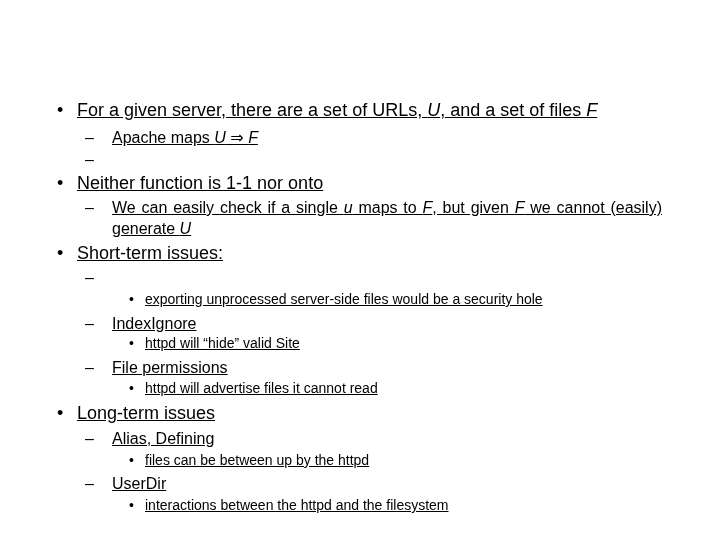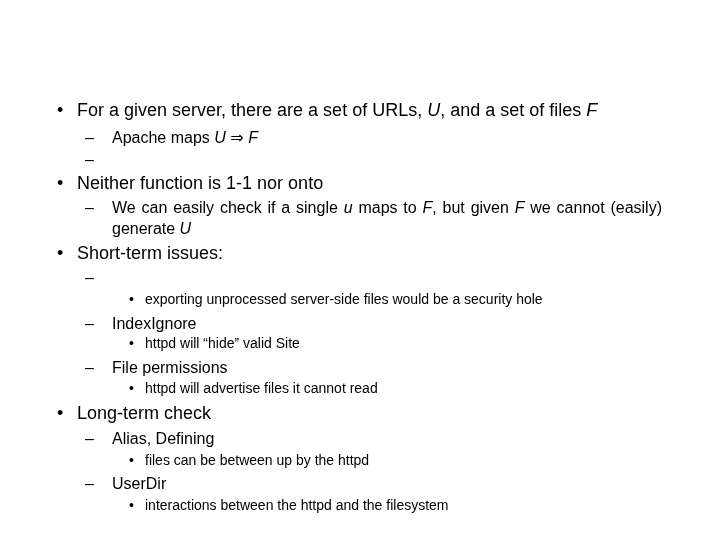--- a/index.html
+++ b/index.html
@@ -26,21 +26,21 @@
     display:flex;
     align-items:flex-start;
   }
   .l1 { font-size:18px; line-height:22px; }
   .l2 { font-size:16px; line-height:21px; }
   .l3 { font-size:14px; line-height:17px; }
   .marker { flex:0 0 auto; display:inline-block; }
   .l1 .marker { width:20px; }
   .l2 .marker { width:27px; }
   .l3 .marker { width:16px; }
-  .txt { display:inline-block; white-space:nowrap; }
+  .txt { display:inline-block; white-space:nowrap;text-decoration:underline; }
   .txt.wrap { white-space:normal; }
   .justify { width:550px; text-align:justify; }
   .it { font-style:italic; }
 </style>
 </head>
 <body>
 
 <div class="slide">
 
 
@@ -97,21 +97,21 @@
     <span class="txt">File permissions</span>
   </div>
 
   <div class="line l3" style="top:380px;left:129px">
     <span class="marker">•</span>
     <span class="txt">httpd will advertise files it cannot read</span>
   </div>
 
   <div class="line l1" style="top:402px;left:57px">
     <span class="marker">•</span>
-    <span class="txt">Long-term check</span>
+    <span class="txt">Long-term issues</span>
   </div>
 
   <div class="line l2" style="top:428px;left:85px">
     <span class="marker">–</span>
     <span class="txt">Alias, Defining</span>
   </div>
 
   <div class="line l3" style="top:452px;left:129px">
     <span class="marker">•</span>
     <span class="txt">files can be between up by the httpd</span>

